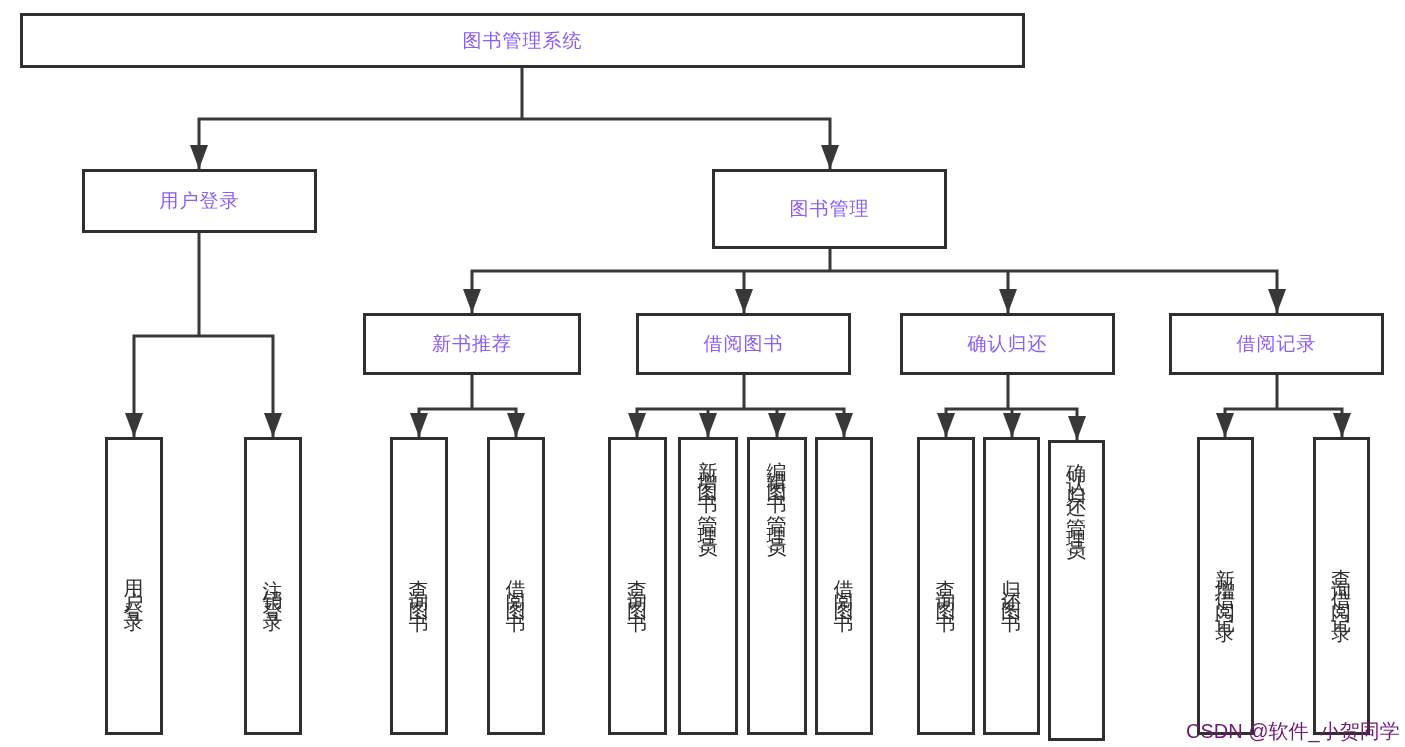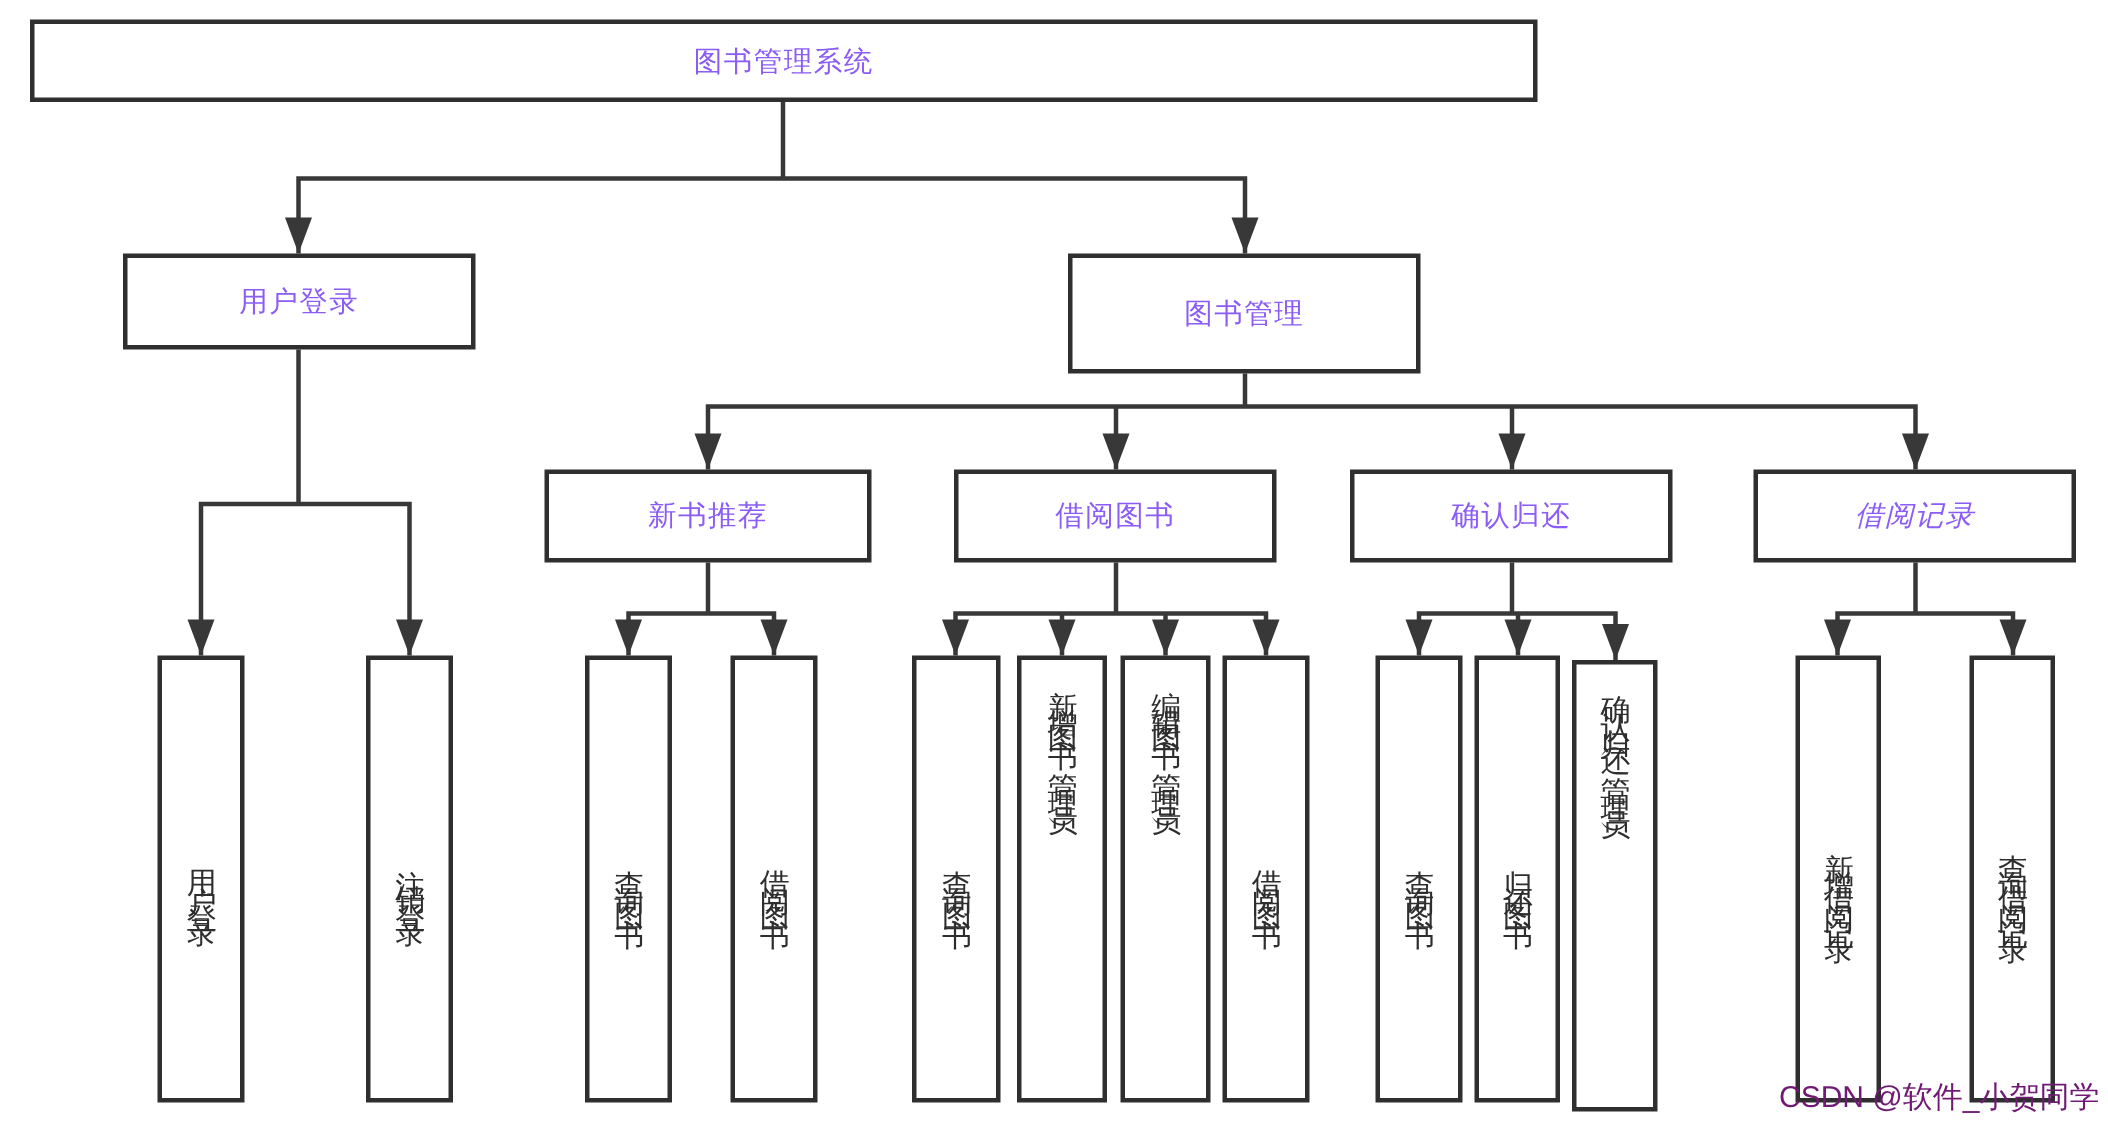--- a/index.html
+++ b/index.html
@@ -109,21 +109,21 @@
 
   <div class="hbox" style="left:363px; top:313px; width:218px; height:62px;">
     <span>新书推荐</span>
   </div>
   <div class="hbox" style="left:636px; top:313px; width:215px; height:62px;">
     <span>借阅图书</span>
   </div>
   <div class="hbox" style="left:900px; top:313px; width:215px; height:62px;">
     <span>确认归还</span>
   </div>
-  <div class="hbox" style="left:1169px; top:313px; width:215px; height:62px;font-style:italic;">
+  <div class="hbox" style="left:1169px; top:313px; width:215px; height:62px;">
     <span>借阅记录</span>
   </div>
 
   <div class="vbox" style="left:105px; top:437px; width:58px; height:298px;">
     <span class="vtext">用户登录</span>
   </div>
   <div class="vbox" style="left:244px; top:437px; width:58px; height:298px;">
     <span class="vtext">注销登录</span>
   </div>
 

